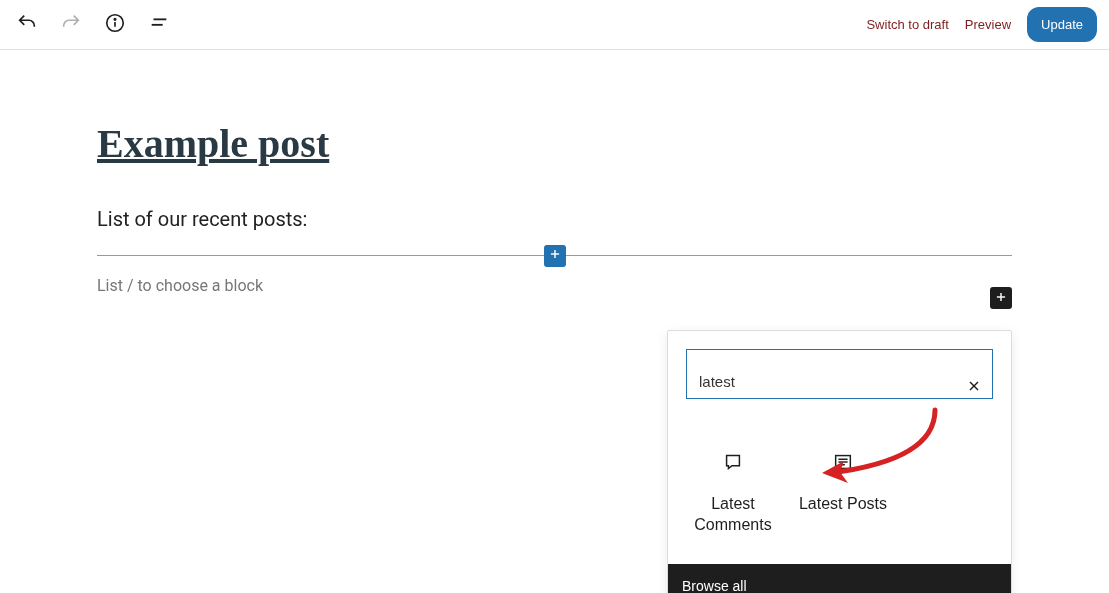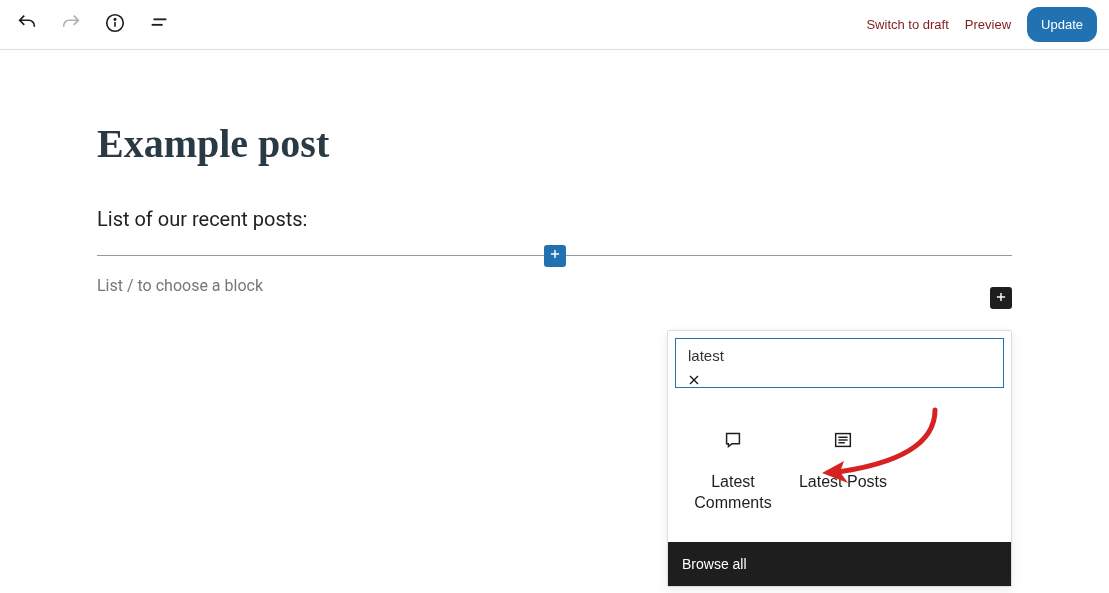--- a/index.html
+++ b/index.html
@@ -65,20 +65,21 @@
     .editor-content {
       padding: 70px 97px 0 97px;
       position: relative;
     }
     .post-title {
       font-family: Georgia, "Times New Roman", serif;
       font-size: 40px;
       font-weight: 700;
       color: #2a3a45;
       margin-bottom: 40px;
+      text-decoration: underline;
     }
     .paragraph-text {
       font-size: 20px;
       color: #222;
       padding-bottom: 8px;
       margin-bottom: 16px;
     }
     .divider-line {
       width: 100%;
       height: 1px;
@@ -130,27 +131,26 @@
       position: absolute;
       right: 97px;
       top: 330px;
       width: 345px;
       background: #fff;
       border: 1px solid #ddd;
       box-shadow: 0 3px 12px rgba(0,0,0,0.08);
       border-radius: 2px;
     }
     .search-box {
-      margin: 7px;
+      margin: 18px;
       border: 1.5px solid #2271b1;
       display: flex;
-      align-items: flex-start;
+      align-items: flex-end;
       padding: 0 10px;
       height: 50px;
-      flex-direction: column;
     }
     .search-input {
       flex: 1;
       border: none;
       outline: none;
       font-size: 15px;
       color: #333;
       padding: 8px 2px;
     }
     .search-clear {

